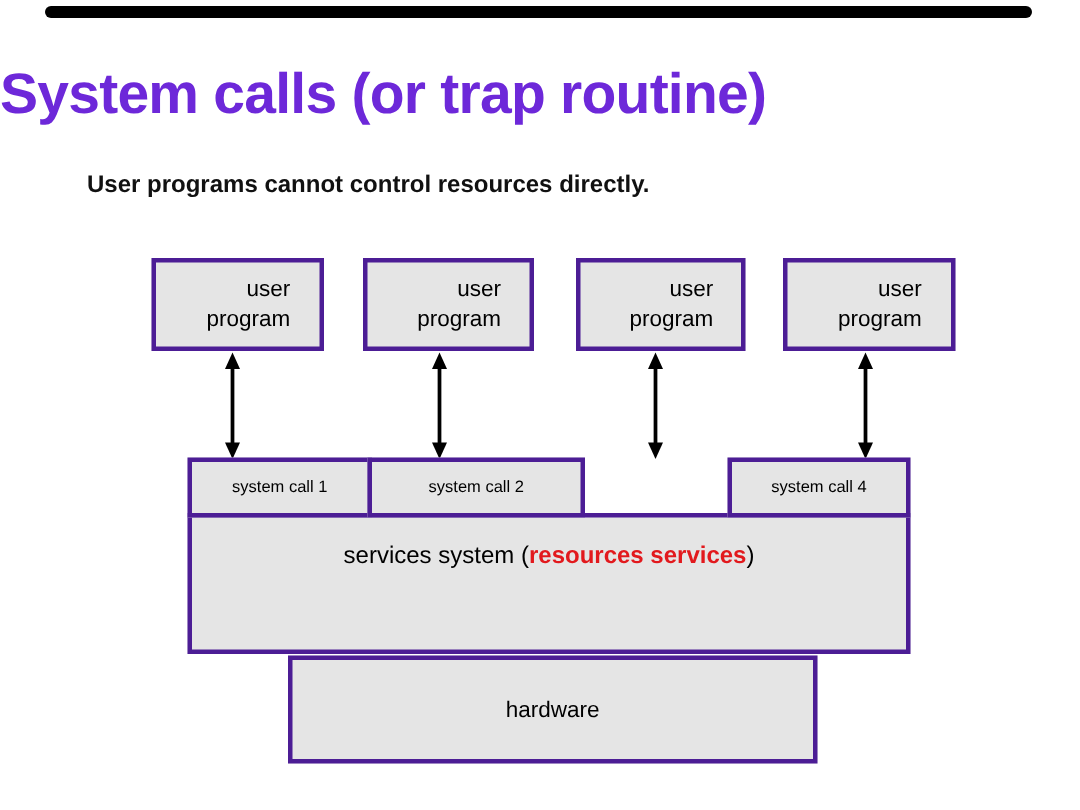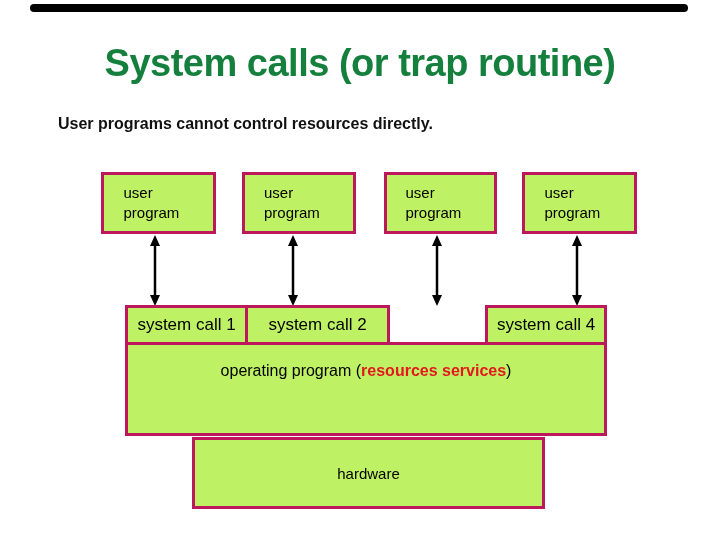--- a/index.html
+++ b/index.html
@@ -6,36 +6,36 @@
   .slide {
     position:relative; width:720px; height:540px; background:#ffffff;
     font-family:"Liberation Sans", sans-serif; overflow:hidden; color:#000;
   }
   .top-bar {
     position:absolute; left:30px; top:4px; width:658px; height:8px;
     background:#000; border-radius:4px;
   }
   .title {
     position:absolute; left:0; right:0; top:42px; margin:0;
-    text-align:center; font-size:38px; font-weight:bold; color:#15803d;
+    text-align:left; font-size:38px; font-weight:bold; color:#6d28d9;
     letter-spacing:-0.5px;
   }
   .subtitle {
     position:absolute; left:58px; top:115px; margin:0;
     font-size:16px; font-weight:bold; color:#111;
   }
   .box {
     position:absolute; box-sizing:border-box;
-    background:#bef264; border:3px solid #be185d;
+    background:#e5e5e5; border:3px solid #4c1d95;
     display:flex; align-items:center; justify-content:center;
-    text-align:left; color:#000;
+    text-align:right; color:#000;
   }
   .user-box { top:172px; height:62px; font-size:15px; line-height:20px; z-index:2; }
   .user-box span { display:block; width:70px; }
-  .syscall   { top:305px; height:40px; font-size:17px; z-index:2; }
+  .syscall   { top:305px; height:40px; font-size:11px; z-index:2; }
   .os-box    { left:125px; top:342px; width:482px; height:94px;
                align-items:flex-start; font-size:16px; z-index:1; }
   .os-box .os-line { margin-top:17px; }
   .os-highlight { font-weight:bold; color:#e2191d; }
   .hw-box    { left:192px; top:405px; width:353px; height:72px;
                font-size:15px; z-index:3;margin-top:32px; }
   .arrows { position:absolute; left:0; top:0; z-index:2; pointer-events:none; }
 </style>
 </head>
 <body>
@@ -89,21 +89,21 @@
   </div>
   <div class="box syscall" style="left:245px; width:145px;">
     <span>system call 2</span>
   </div>
   <div class="box syscall" style="left:485px; width:122px;">
     <span>system call 4</span>
   </div>
 
   <div class="box os-box">
     <div class="os-line">
-      <span>operating program (</span><span class="os-highlight">resources services</span><span>)</span>
+      <span>services system (</span><span class="os-highlight">resources services</span><span>)</span>
     </div>
   </div>
 
   <div class="box hw-box">
     <span>hardware</span>
   </div>
 
 </div>
 
 </body></html>

